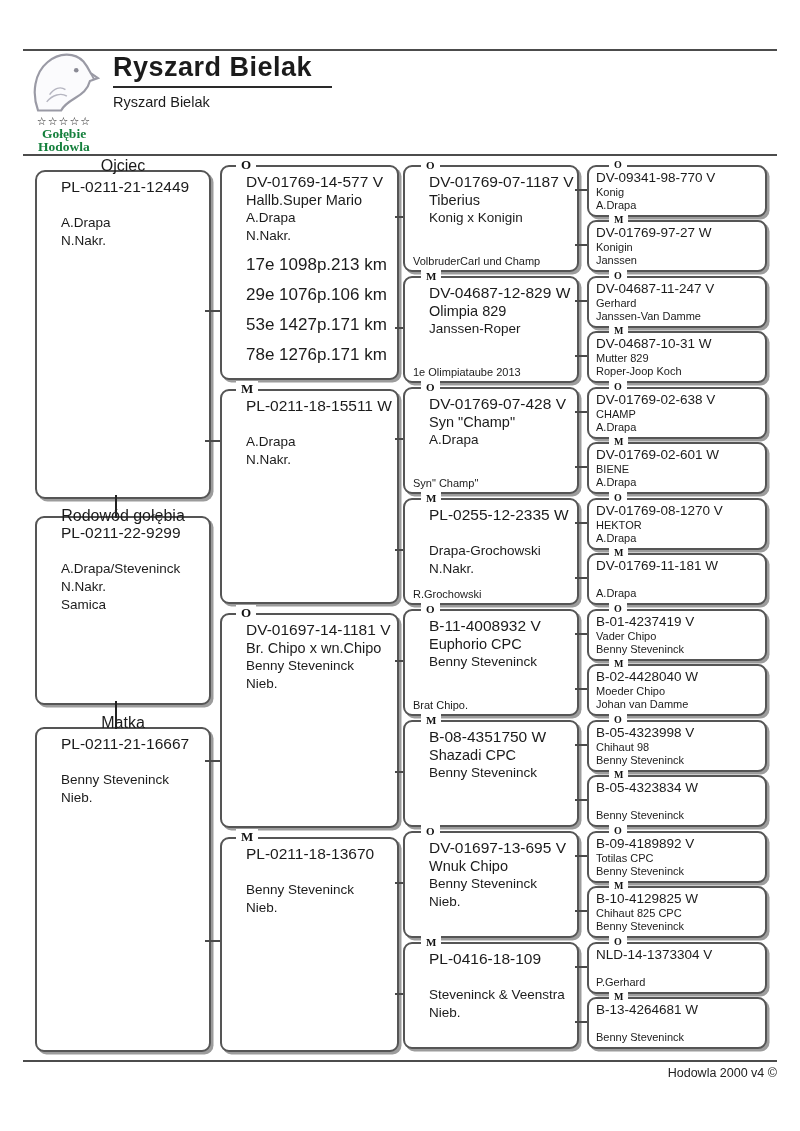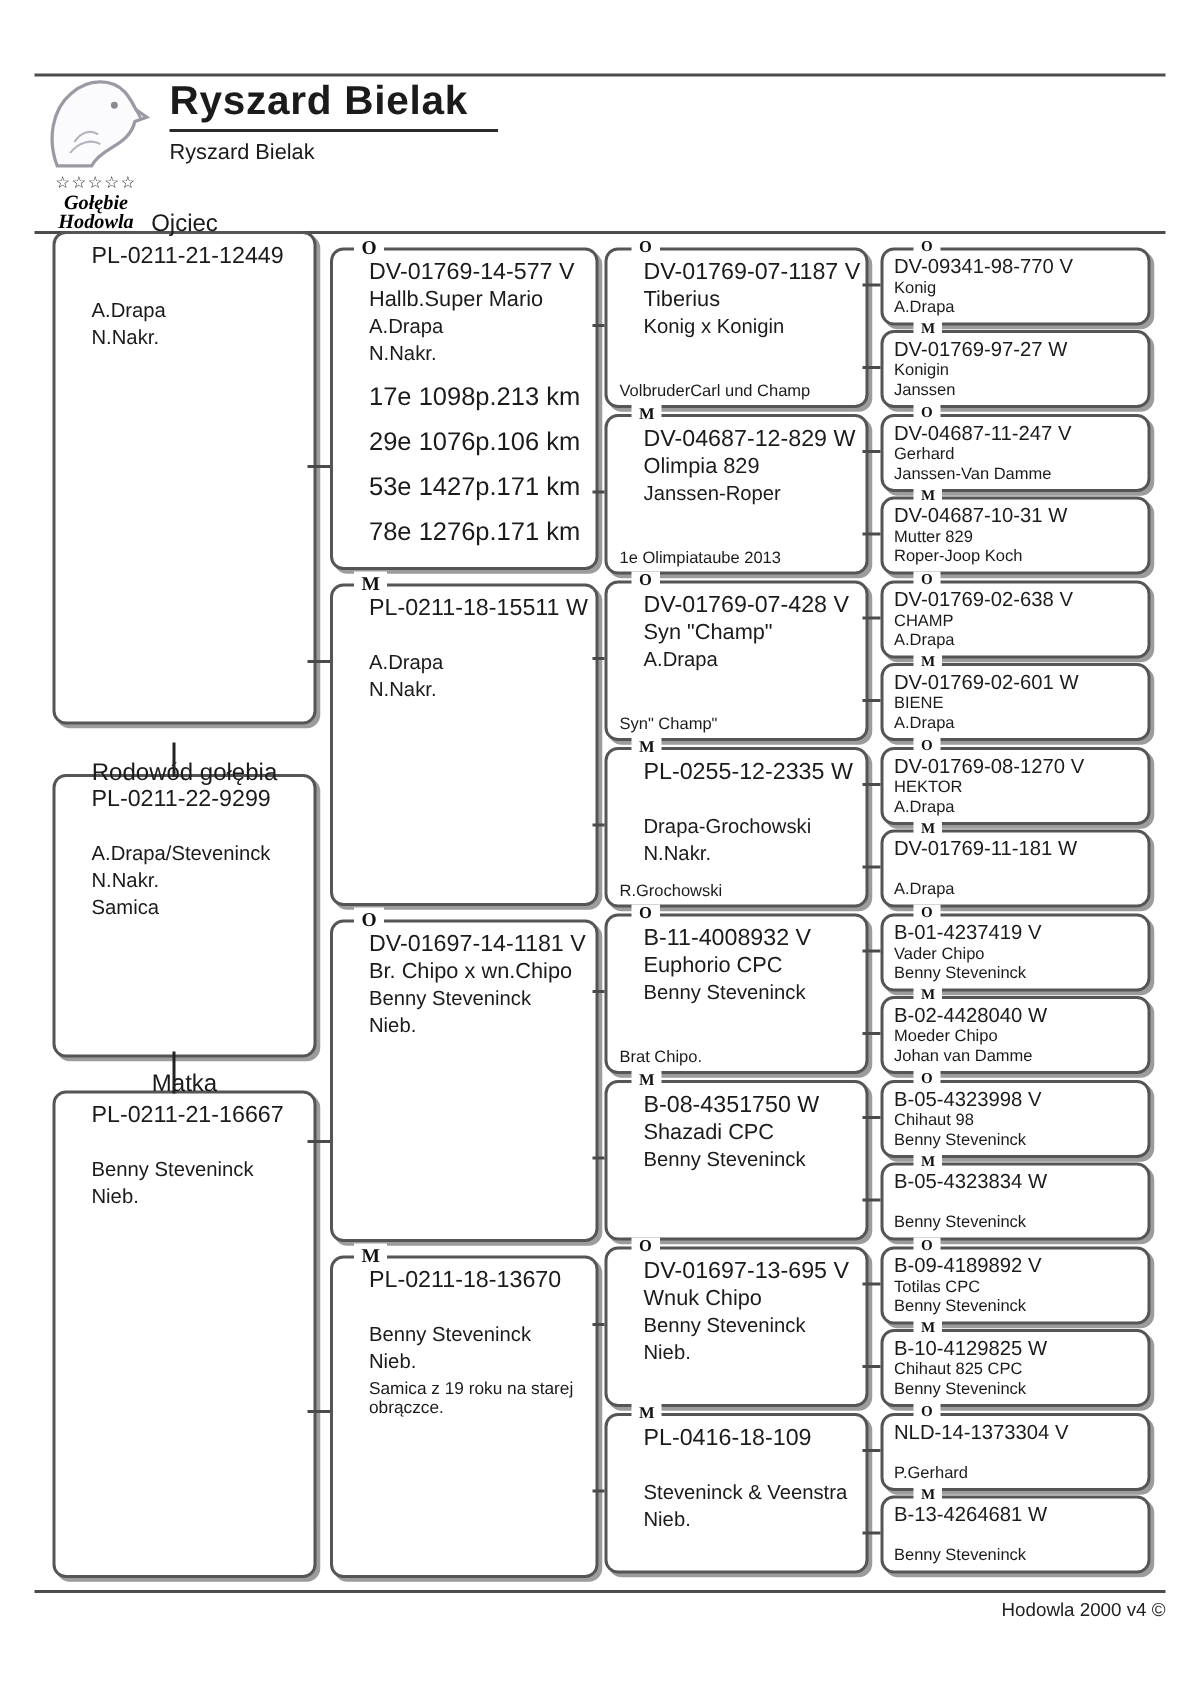--- a/index.html
+++ b/index.html
@@ -2,21 +2,21 @@
 <html><head>
 <meta charset="utf-8">
 <style>
   html,body{margin:0;padding:0;background:#fff;}
   .page{position:relative;width:800px;height:1131px;background:#fff;overflow:hidden;
         font-family:"Liberation Sans",sans-serif;color:#1b1b1b;}
   .rule{position:absolute;left:23px;width:754px;height:2px;background:#4c4c4c;}
   
   .logo{position:absolute;left:22px;top:50px;width:84px;text-align:center;}
   .logo .stars{font-size:11px;letter-spacing:1px;color:#222;line-height:11px;}
-  .logo .lt{font-family:"Liberation Serif",serif;font-weight:bold;font-size:13.5px;line-height:13px;color:#000000;font-style:italic;}
+  .logo .lt{font-family:"Liberation Serif",serif;font-weight:bold;font-size:13.5px;line-height:13px;color:#15803d;}
   .hdr{position:absolute;left:113px;top:52px;}
   .hdr h1{margin:0;font-size:27px;font-weight:bold;letter-spacing:.5px;
           border-bottom:2.5px solid #2a2a2a;display:inline-block;padding:0 20px 3px 0;}
   .hdr .sub{font-size:14.5px;line-height:18px;margin-top:5px;}
   
   .box{position:absolute;background:#fff;border:2px solid #555;border-radius:9px;
        box-shadow:2.5px 2.5px 0 #9c9c9c;}
   .caption{position:absolute;top:-15px;left:0;right:0;text-align:center;pointer-events:none;}
   .caption.sm{top:-11px;}
   .sex{position:absolute;top:-10px;left:14px;background:#fff;padding:0 5px;
@@ -59,21 +59,21 @@
   </div>
 
   <div class="hdr">
     <h1>Ryszard Bielak</h1>
     <div class="sub">Ryszard Bielak</div>
   </div>
 
   <div class="rule" style="top:154px"></div>
 
   <div id="tree">
-      <div class="box col1" style="left: 35px; top: 154px; width: 172px; height: 325px;">
+      <div class="box col1" style="left: 35px; top: 170px; width: 172px; height: 325px; border-radius: 10px;">
         <div class="caption">
           <div>Ojciec</div>
         </div>
         <div class="content">
           <div class="ring">PL-0211-21-12449</div>
           <div class="gapline"></div>
           <div class="line">A.Drapa</div>
           <div class="line">N.Nakr.</div>
         </div>
       </div>
@@ -131,21 +131,20 @@
           <div class="line">Nieb.</div>
         </div>
       </div>
       <div class="box col2" style="left: 220px; top: 837px; width: 175px; height: 211px;">
         <div class="sex">M</div>
         <div class="content">
           <div class="ring">PL-0211-18-13670</div>
           <div class="gapline"></div>
           <div class="line">Benny Steveninck</div>
           <div class="line">Nieb.</div>
-          <div class="note">Samica z 19 roku na starej obrączce.</div>
         </div>
       </div>
       <div class="box col3" style="left: 403px; top: 165px; width: 172px; height: 103px;">
         <div class="sex">O</div>
         <div class="content">
           <div class="ring">DV-01769-07-1187 V</div>
           <div class="name">Tiberius</div>
           <div class="line">Konig x Konigin</div>
           <div class="bnote">VolbruderCarl und Champ</div>
         </div>

